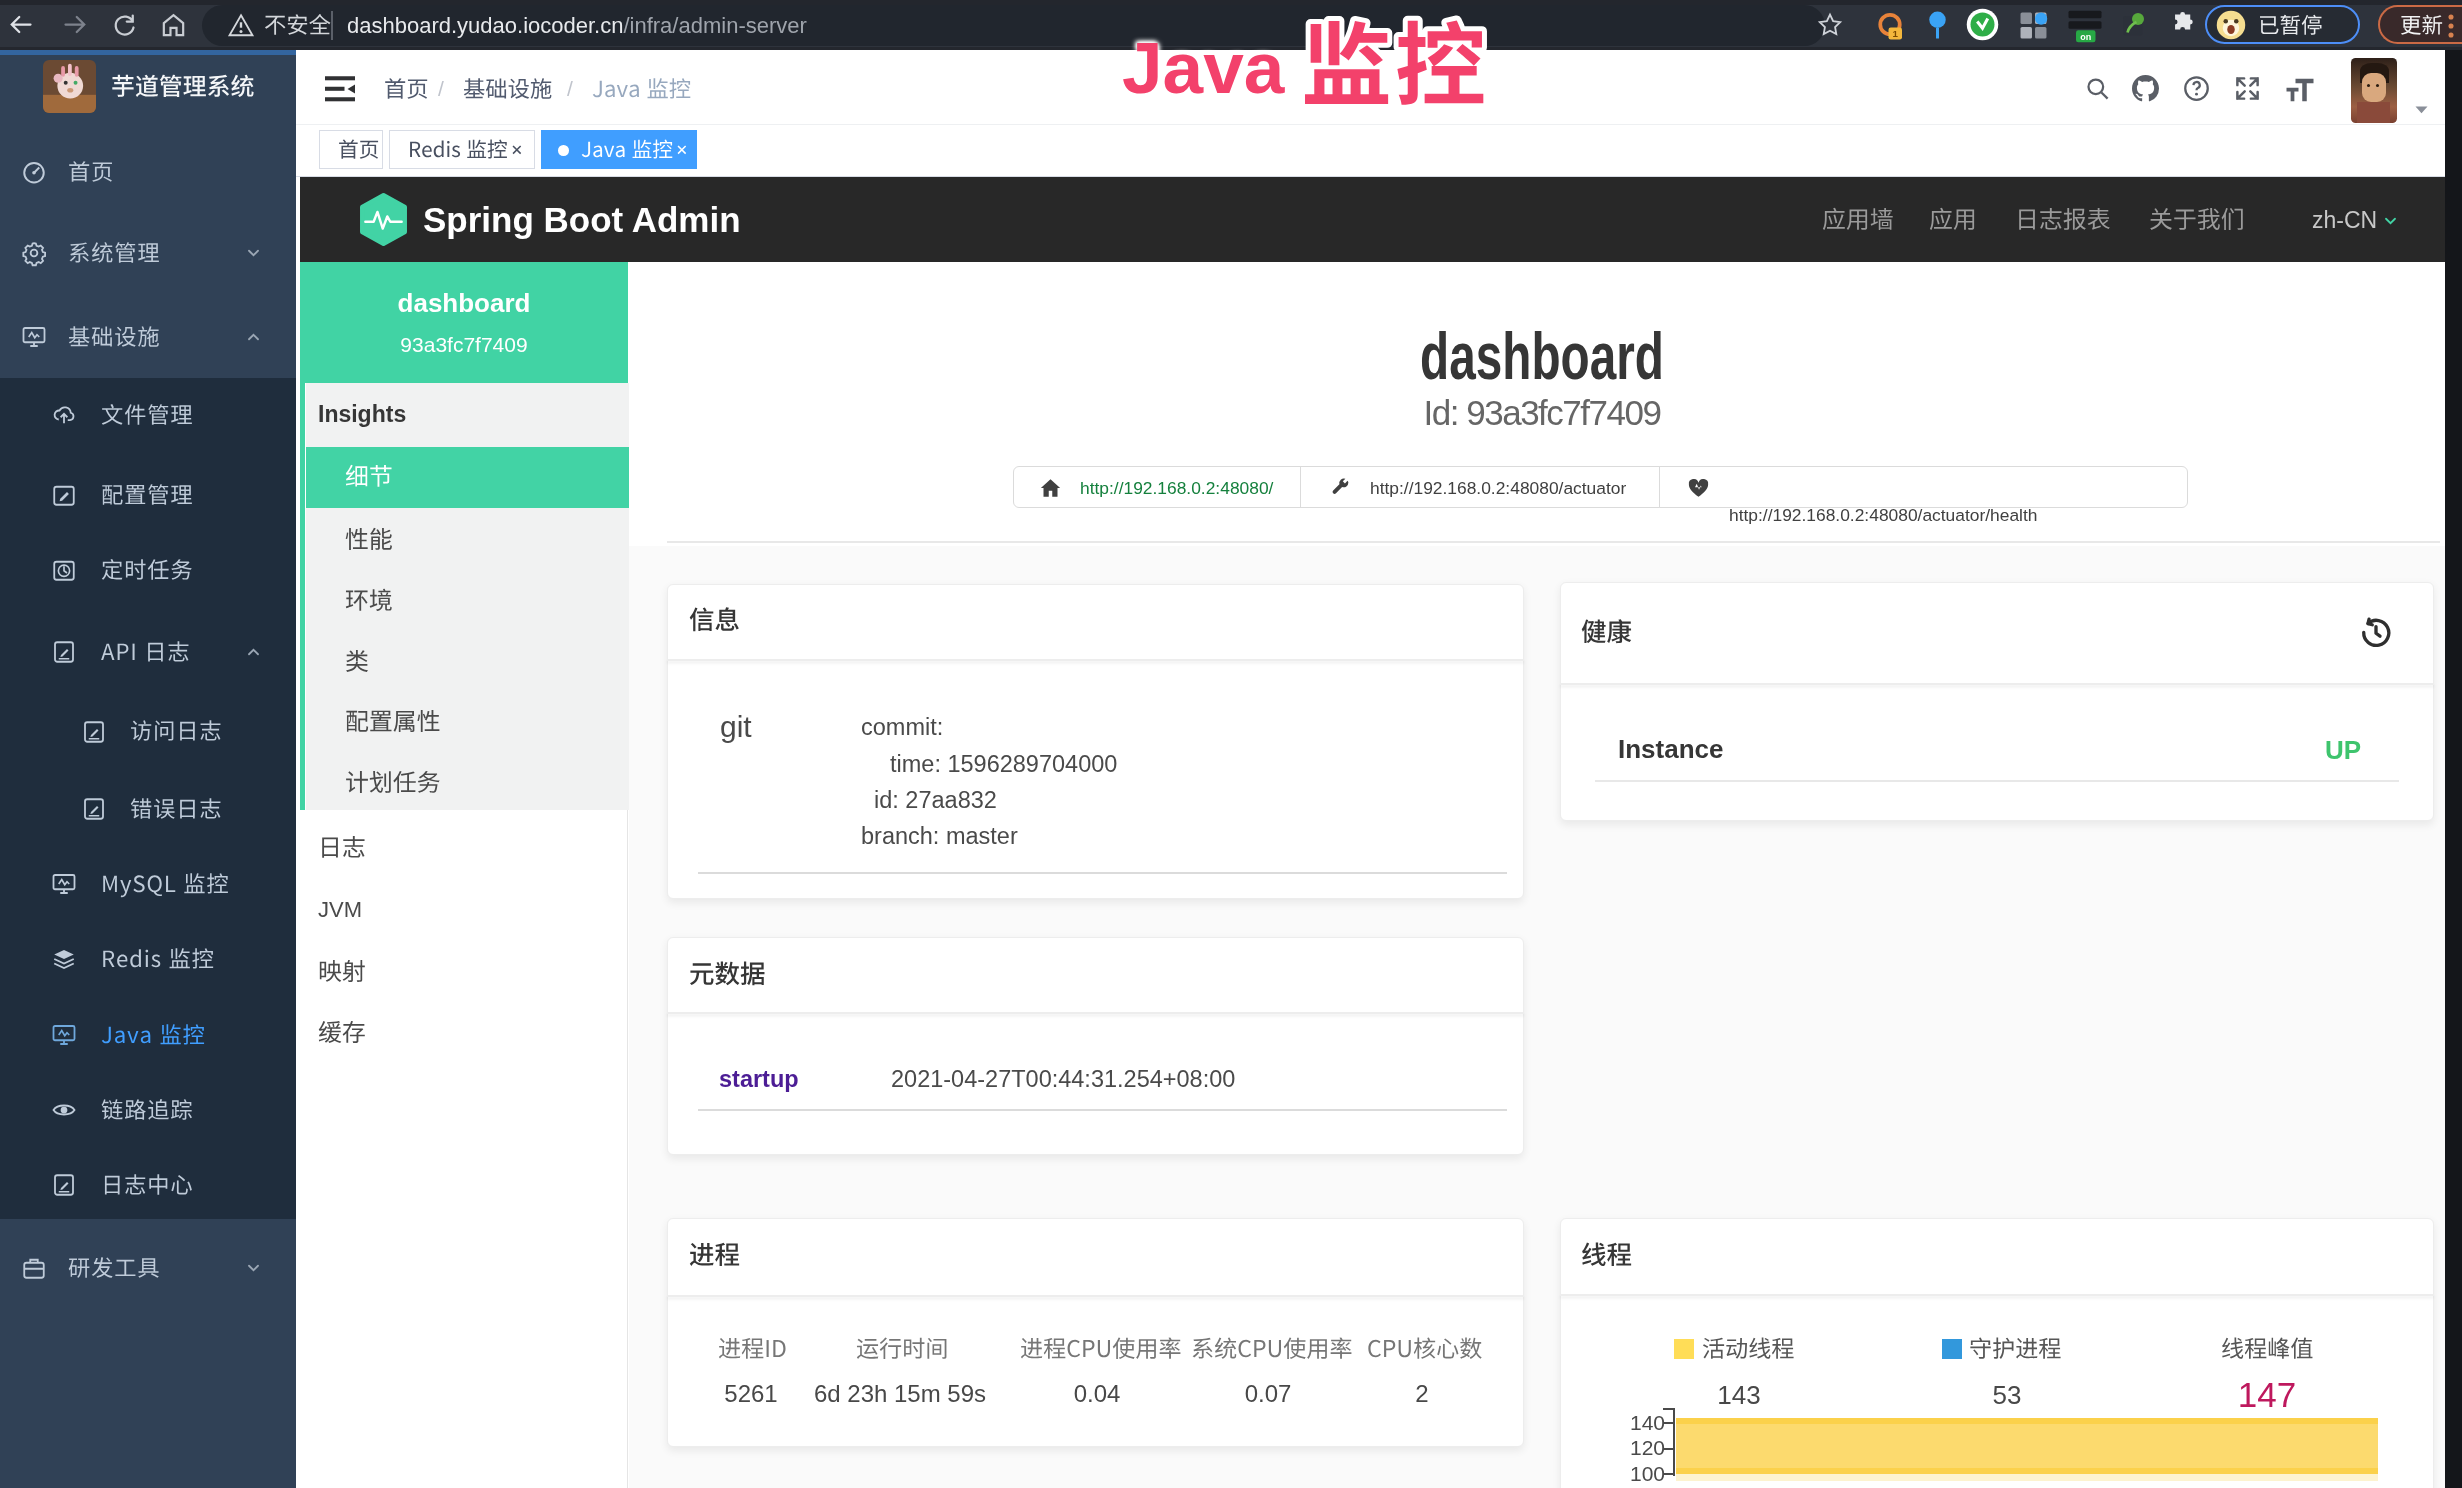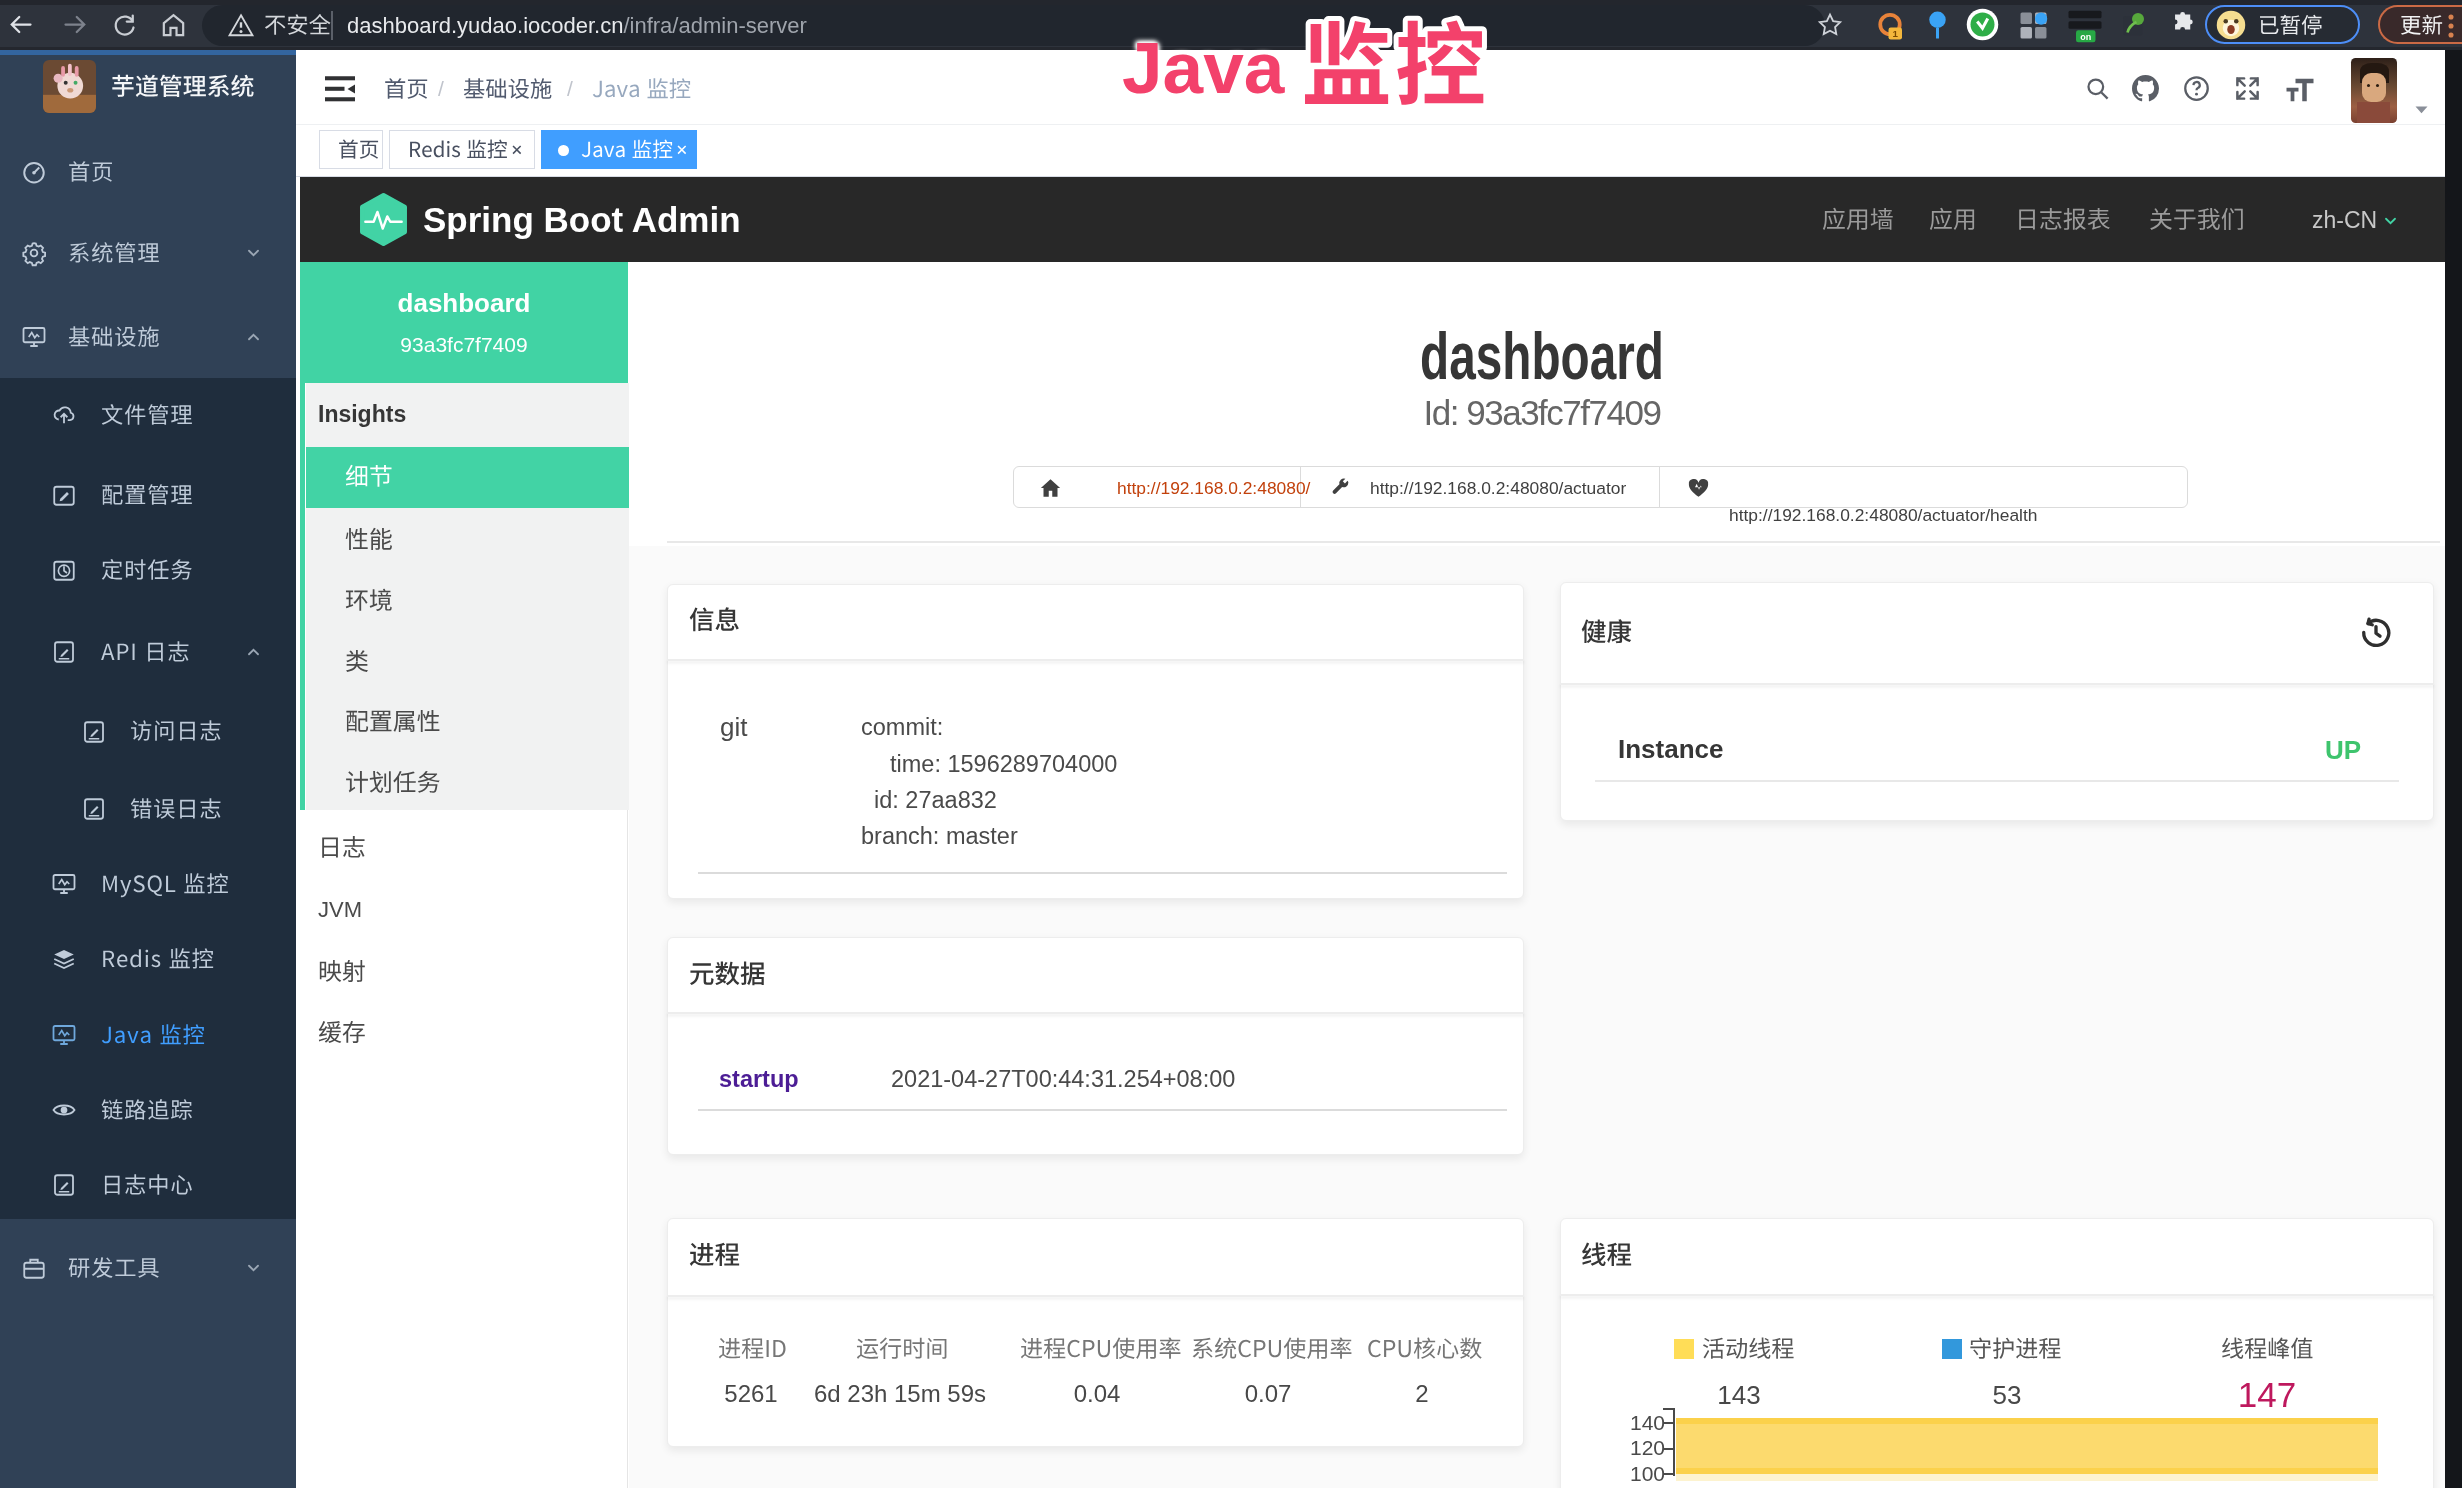--- a/index.html
+++ b/index.html
@@ -677,38 +677,38 @@
 <div class="abs" style="left:629px;top:546px;width:1816px;height:943px;background:#fafafa"></div>
 <div class="abs" style="left:667px;top:541px;width:1773px;height:1.5px;background:#e8e8e8"></div>
 <div class="lt" style="left:1542px;top:355px;transform:translateY(-50%);font-size:67px;font-weight:700;color:#363636;transform:translate(-50%,-50%) scale(0.712,1);">dashboard</div>
 <div class="lt" style="left:1542px;top:413px;transform:translateY(-50%);font-size:35px;font-weight:400;color:#666;transform:translate(-50%,-50%);letter-spacing:-1.5px;">Id: 93a3fc7f7409</div>
 <div class="abs" style="left:1013px;top:466px;width:288px;height:42px;background:#fff;border:1.5px solid #dbdbdb;border-radius:6px 0 0 6px"></div>
 <div class="abs" style="left:1300px;top:466px;width:360px;height:42px;background:#fff;border:1.5px solid #dbdbdb"></div>
 <div class="abs" style="left:1659px;top:466px;width:529px;height:42px;background:#fff;border:1.5px solid #dbdbdb;border-radius:0 6px 6px 0"></div>
 <svg class="ic" style="left:1040px;top:478px" width="21" height="20" viewBox="0 0 24 22" fill="#404040">
     <path d="M12 1 L23 11 H20 V21 H14 V14 H10 V21 H4 V11 H1 Z"></path>
   </svg>
-<div class="lt" style="left:1080px;top:488px;transform:translateY(-50%);font-size:17.4px;font-weight:400;color:#c2410c;margin-left:37px;">http://192.168.0.2:48080/</div>
+<div class="lt" style="left:1080px;top:488px;transform:translateY(-50%);font-size:17.4px;font-weight:400;color:#15803d;">http://192.168.0.2:48080/</div>
 <svg class="ic" style="left:1330px;top:477px" width="20.5" height="20.5" viewBox="0 0 24 24" fill="#404040">
     <path d="M21.5 6.5 a5.5 5.5 0 0 1 -7.3 5.2 L7 19 a2.3 2.3 0 0 1 -3.3 -3.3 L11 8.5 A5.5 5.5 0 0 1 18 2 l-3 3 2.5 2.5 3-3 a5.5 5.5 0 0 1 1 2 Z"></path>
   </svg>
 <div class="lt" style="left:1370px;top:488px;transform:translateY(-50%);font-size:17.4px;font-weight:400;color:#404040;">http://192.168.0.2:48080/actuator</div>
 <svg class="ic" style="left:1688px;top:478px" width="21" height="20" viewBox="0 0 24 22" fill="#404040">
     <path d="M12 21 C5 16 1 11.5 1 7 A5.6 5.6 0 0 1 12 5 A5.6 5.6 0 0 1 23 7 C23 11.5 19 16 12 21 Z M3 10 h5 l2-4 2.6 7 2-5 1 2 h5.5" fill-rule="evenodd"></path>
   </svg>
 <div class="lt" style="left:1729px;top:488px;transform:translateY(-50%);font-size:17.4px;font-weight:400;color:#404040;margin-top:27px;">http://192.168.0.2:48080/actuator/health</div>
 <div class="abs" style="left:667px;top:584px;width:857px;height:315px;background:#fff;border:0.8px solid #ededed;border-radius:6px;box-shadow:0 3.8px 9px rgba(10,10,10,.07)"></div>
 <div class="abs" style="left:667px;top:659px;width:857px;height:1.5px;background:#ededed;box-shadow:0 2.3px 3px rgba(10,10,10,.08)"></div>
 <svg class="tx" style="left:689px;top:629px;color:#363636;" width="0.8" height="0.8" viewBox="0 0 1 1">
     <g transform="scale(0.0320,-0.0320)">
       <use href="#m4fe1" x="0"></use>
       <use href="#m606f" x="1000"></use>
     </g>
   </svg>
-<div class="lt" style="left:720px;top:727px;transform:translateY(-50%);font-size:26px;font-weight:400;color:#4a4a4a;">git</div>
+<div class="lt" style="left:720px;top:727px;transform:translateY(-50%);font-size:30px;font-weight:400;color:#4a4a4a;">git</div>
 <div class="lt" style="left:861px;top:727px;transform:translateY(-50%);font-size:23.5px;font-weight:400;color:#4a4a4a;">commit:</div>
 <div class="lt" style="left:874px;top:764px;transform:translateY(-50%);font-size:23.5px;font-weight:400;color:#4a4a4a;margin-left:16px;">time: 1596289704000</div>
 <div class="lt" style="left:874px;top:800px;transform:translateY(-50%);font-size:23.5px;font-weight:400;color:#4a4a4a;">id: 27aa832</div>
 <div class="lt" style="left:861px;top:836px;transform:translateY(-50%);font-size:23.5px;font-weight:400;color:#4a4a4a;">branch: master</div>
 <div class="abs" style="left:698px;top:872px;width:809px;height:1.5px;background:#dbdbdb"></div>
 <div class="abs" style="left:1560px;top:582px;width:874px;height:239px;background:#fff;border:0.8px solid #ededed;border-radius:6px;box-shadow:0 3.8px 9px rgba(10,10,10,.07)"></div>
 <div class="abs" style="left:1560px;top:683px;width:874px;height:1.5px;background:#ededed;box-shadow:0 2.3px 3px rgba(10,10,10,.08)"></div>
 <svg class="tx" style="left:1581px;top:641px;color:#363636;" width="0.8" height="0.8" viewBox="0 0 1 1">
     <g transform="scale(0.0320,-0.0320)">
       <use href="#m5065" x="0"></use>

